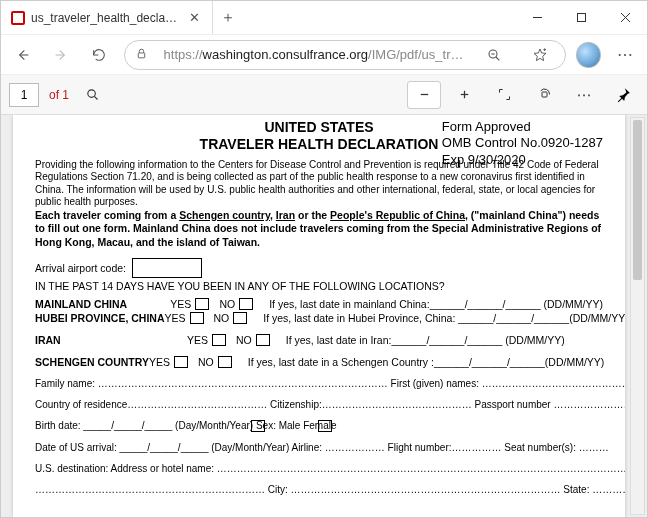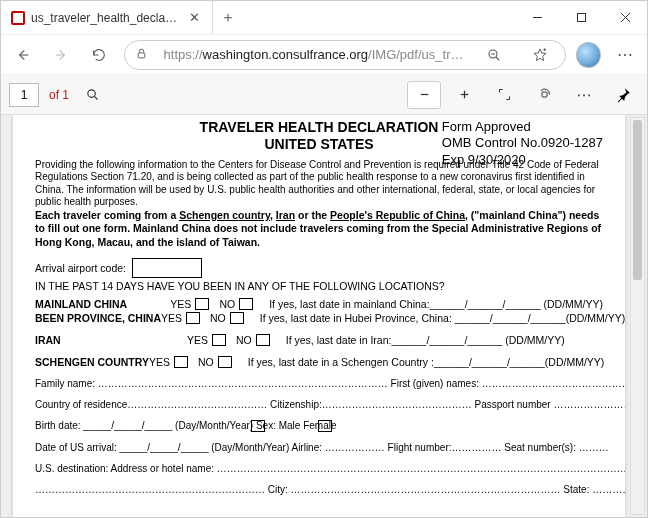--- a/index.html
+++ b/index.html
@@ -178,22 +178,22 @@
           <path d="M14 3l7 7-3 1-4 5-1 5-3-3-5 5-1-1 5-5-3-3 5-1 5-4z"></path>
         </svg>
       </div>
   </div>
 
   <div class="viewport">
     <div class="page">
 
       <div class="dochdr">
         <div class="titleblk">
+          <div>UNITED STATES</div>
           <div>TRAVELER HEALTH DECLARATION</div>
-          <div>UNITED STATES</div>
         </div>
         <div class="approve">
           <div>Form Approved</div>
           <div>OMB Control No.0920-1287</div>
           <div>Exp 9/30/2020</div>
         </div>
       </div>
 
       <div class="para">Providing the following information to the Centers for Disease Control and Prevention is required under Title 42 Code of Federal Regulations Section 71.20, and is being collected as part of the public health response to a new coronavirus first identified in China. The information will be used by U.S. public health authorities and other international, federal, state, or local agencies for public health purposes.</div>
 
@@ -214,21 +214,21 @@
             <span>YES</span>
             <span class="box"></span>
           </span>
         <span class="yn">
             <span>NO</span>
             <span class="box"></span>
           </span>
         <span class="dateline"><span>If yes, last date in mainland China:______/______/______</span> <span>(DD/MM/YY)</span></span>
       </div>
       <div class="locrow" style="margin-top:2px">
-        <span class="locname" style="font-weight:bold">BEEN PROVINCE, CHINA</span>
+        <span class="locname" style="font-weight:bold">HUBEI PROVINCE, CHINA</span>
         <span class="yn">
             <span>YES</span>
             <span class="box"></span>
           </span>
         <span class="yn">
             <span>NO</span>
             <span class="box"></span>
           </span>
         <span class="dateline"><span>If yes, last date in Hubei Province, China: ______/______/______</span><span>(DD/MM/YY)</span></span>
       </div>

